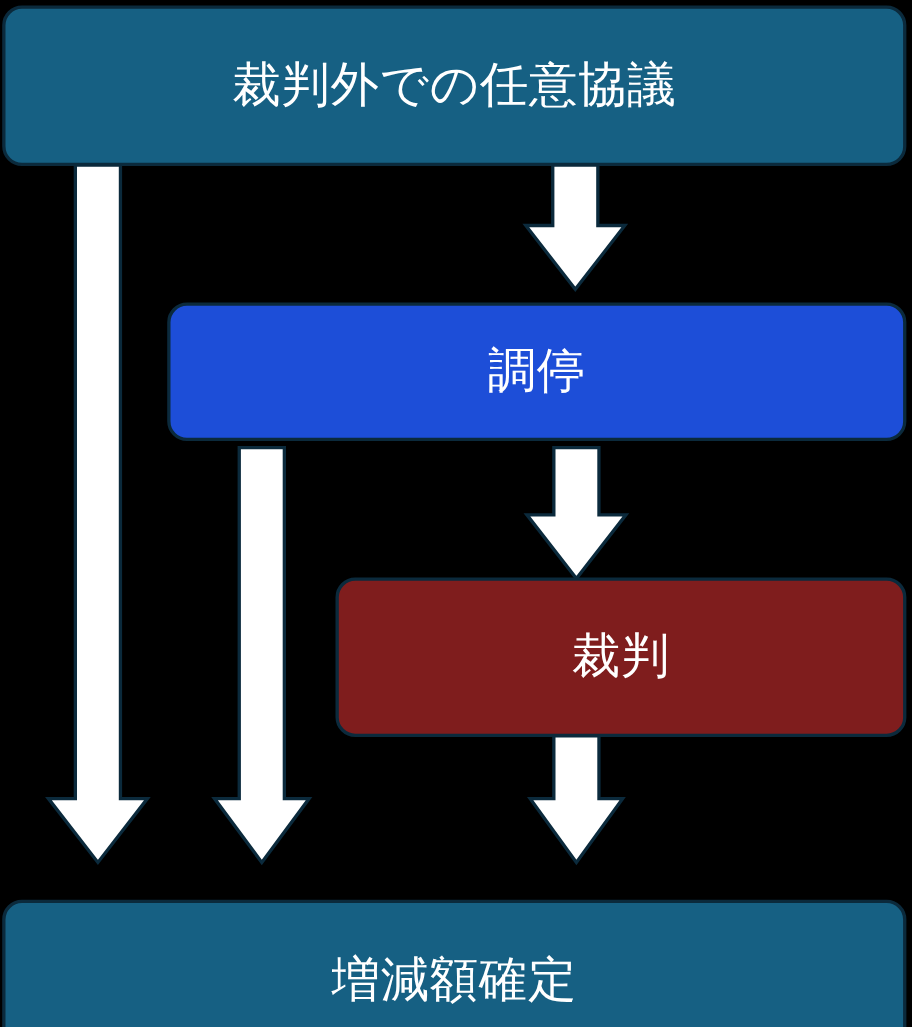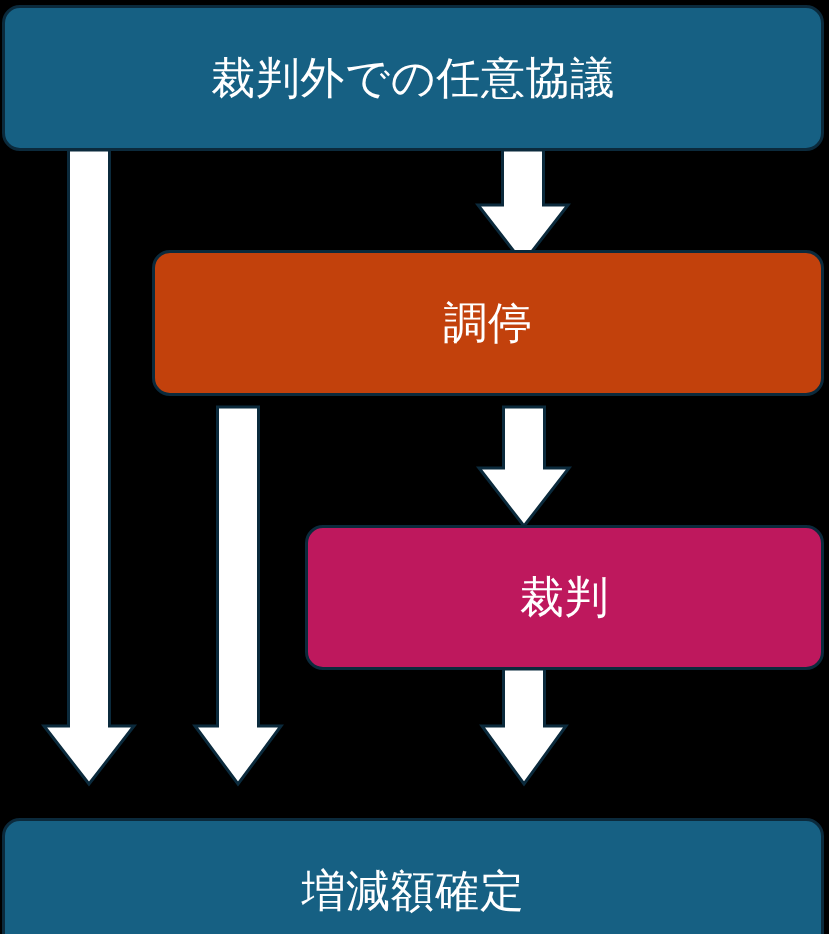--- a/index.html
+++ b/index.html
@@ -60,25 +60,25 @@
     <polygon class="arrow-shape" id="arrow-1" points="503.5,407 544.5,407 544.5,468 569,468 524,526 479,468 503.5,468" style="fill: rgb(255, 255, 255); stroke: rgb(11, 42, 60);"></polygon>
     <polygon class="arrow-shape" id="arrow-2" points="503.5,669 544.5,669 544.5,726 566,726 524,784 482,726 503.5,726" style="fill: rgb(255, 255, 255); stroke: rgb(11, 42, 60);"></polygon>
     <polygon class="arrow-shape" id="arrow-3" points="68.5,150 109.5,150 109.5,726 134,726 89,784 44,726 68.5,726" style="fill: rgb(255, 255, 255); stroke: rgb(11, 42, 60);"></polygon>
     <polygon class="arrow-shape" id="arrow-4" points="217.5,407 258.5,407 258.5,726 281,726 238,784 195,726 217.5,726" style="fill: rgb(255, 255, 255); stroke: rgb(11, 42, 60);"></polygon>
   </svg>
 
   <div class="node" id="node-0" style="left: 2px; top: 5px; width: 822px; height: 146px; background: rgb(22, 96, 131); border-color: rgb(11, 42, 60); color: rgb(255, 255, 255);">
     <span class="node-label" style="font-size: 44px;">裁判外での任意協議</span>
   </div>
 
-  <div class="node" id="node-1" style="left: 152px; top: 250px; width: 672px; height: 146px; background: #c2410c; border-color: rgb(11, 42, 60); color: rgb(255, 255, 255);">
+  <div class="node" id="node-1" style="left: 152px; top: 275px; width: 672px; height: 126px; background: #1d4ed8; border-color: rgb(11, 42, 60); color: rgb(255, 255, 255);">
     <span class="node-label" style="font-size: 44px;">調停</span>
   </div>
 
-  <div class="node" id="node-2" style="left: 305px; top: 525px; width: 519px; height: 145px; background: #be185d; border-color: rgb(11, 42, 60); color: rgb(255, 255, 255);">
+  <div class="node" id="node-2" style="left: 305px; top: 525px; width: 519px; height: 145px; background: #7f1d1d; border-color: rgb(11, 42, 60); color: rgb(255, 255, 255);">
     <span class="node-label" style="font-size: 44px;">裁判</span>
   </div>
 
   <div class="node" id="node-3" style="left: 2px; top: 782px; width: 822px; height: 147px; background: rgb(22, 96, 131); border-color: rgb(11, 42, 60); color: rgb(255, 255, 255); margin-top: 36px;">
     <span class="node-label" style="font-size: 44px;">増減額確定</span>
   </div>
 
 </div>
 
 </body></html>

